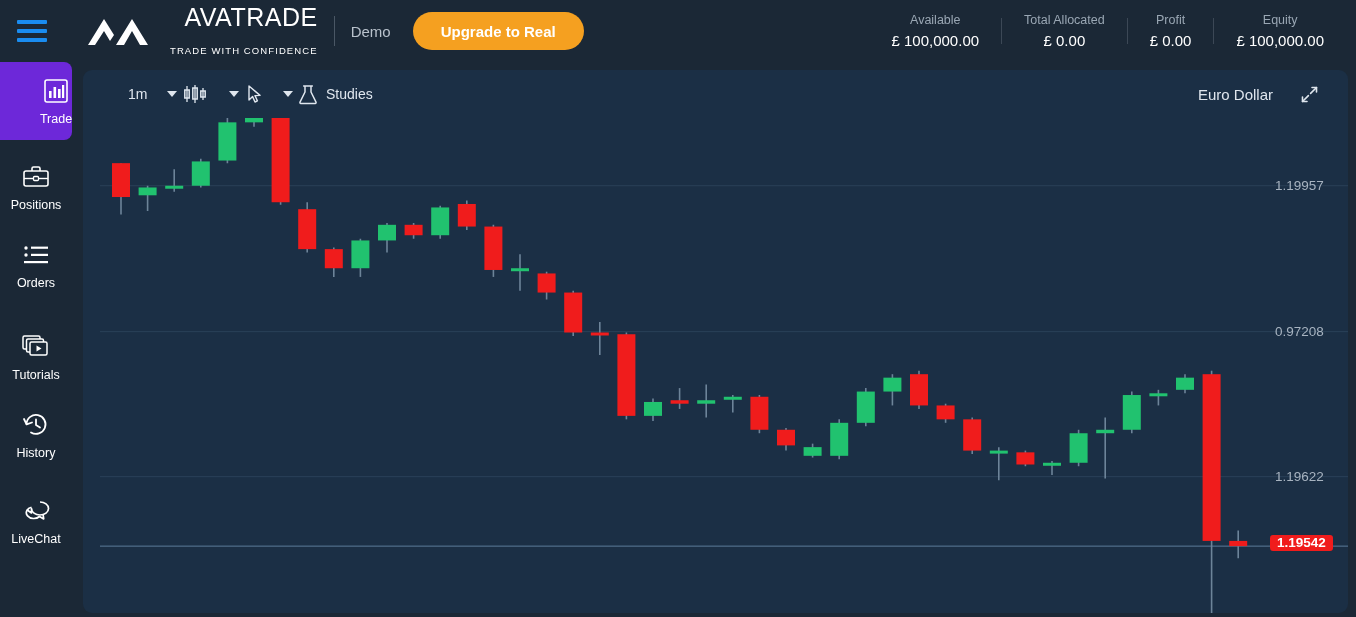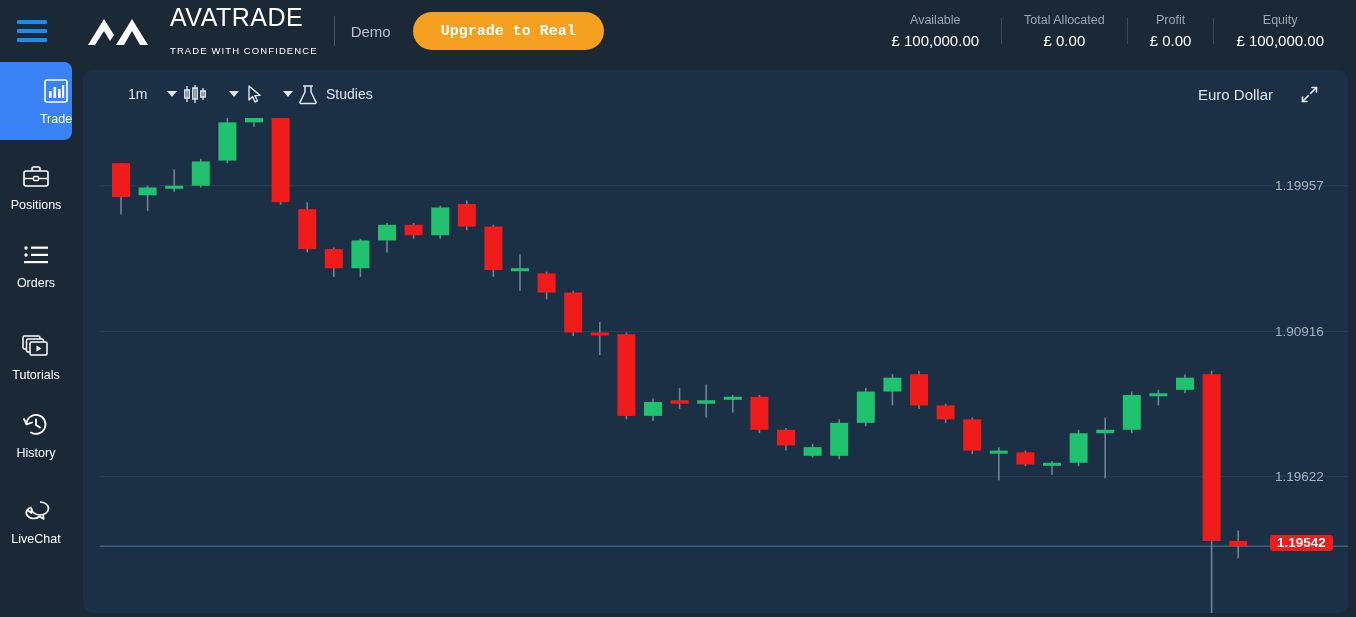--- a/index.html
+++ b/index.html
@@ -18,40 +18,40 @@
     background:#1b2836;
     display:flex; align-items:center;
   }
   .hamburger {
     width:30px; height:22px; margin-left:17px; margin-right:17px;
     display:flex; flex-direction:column; justify-content:space-between;
     cursor:pointer;
   }
   .hamburger span { display:block; height:4px; width:100%; background:#1a8cf0; border-radius:1px; }
 
-  .brand { display:flex; align-items:center; margin-left:22px; }
+  .brand { display:flex; align-items:center; margin-left:22px;text-align:right; }
   .brand-logo { width:78px; height:36px; }
   .brand-word { display:flex; flex-direction:column; margin-left:6px; }
   .brand-word .l1 {
     font-size:25px; letter-spacing:.5px; font-weight:400; color:#fff; line-height:25px;
   }
   .brand-word .l2 {
     font-size:9.5px; letter-spacing:1.1px; color:#fff; line-height:13px; margin-top:14px;
   }
   .brand-div {
     width:1px; height:30px; background:#4a5765; margin:0 16px;
   }
   .demo-label { font-size:15px; color:#b9c2cc; }
   .upgrade-btn {
     margin-left:22px;
     background:#f5a020; color:#ffffff;
     font-size:15px; font-weight:bold;
     border:none; border-radius:19px;
     height:38px; padding:0 28px; cursor:pointer;
-    font-family:Liberation Mono, monospace;
+    font-family:Liberation Sans, sans-serif;
   }
 
   #account-stats {
     position:absolute; right:10px; top:0; height:62px;
     display:flex; align-items:center;
   }
   .stat { text-align:center; padding:0 22px; }
   .stat-label { font-size:12.5px; color:#9aa7b4; line-height:16px; }
   .stat-value { font-size:15px; color:#ffffff; line-height:20px; margin-top:3px; }
   .stat-sep { width:1px; height:26px; background:#3c4856; }
@@ -59,21 +59,21 @@
   
   #sidebar {
     position:absolute; left:0; top:62px; width:72px; height:555px;
     background:#1b2836;
   }
   .nav-item {
     width:72px; height:78px;
     display:flex; flex-direction:column; align-items:center; justify-content:center;
     cursor:pointer; color:#ffffff;
   }
-  .nav-item.active { background:#3b82f6; border-radius:0 8px 8px 0;padding-left:40px; }
+  .nav-item.active { background:#6d28d9; border-radius:0 8px 8px 0;padding-left:40px; }
   .nav-icon { height:30px; display:flex; align-items:center; justify-content:center; }
   .nav-label { font-size:12.5px; margin-top:6px; line-height:14px; }
   #nav-positions { margin-top:8px; }
   #nav-tutorials { margin-top:14px; }
   #nav-livechat  { margin-top:8px; }
 
   
   #chart-panel {
     position:absolute; left:83px; top:70px; width:1265px; height:543px;
     background:#1b2f45; border-radius:9px; overflow:hidden;
@@ -390,19 +390,19 @@
           <rect x="1076" y="259.6578947368445" width="18" height="12.157894736844582" fill="#21c26f"></rect>
           <line x1="1111.6000000000001" x2="1111.6000000000001" y1="252.71052631578502" y2="499.34210526314774" stroke="#6d8499" stroke-width="1.6"></line>
           <rect x="1102.6000000000001" y="256.1842105263148" width="18" height="166.73684210525516" fill="#f01c1c"></rect>
           <line x1="1138.2" x2="1138.2" y1="412.5" y2="440.2894736842188" stroke="#6d8499" stroke-width="1.6"></line>
           <rect x="1129.2" y="422.92105263157" width="18" height="5.210526315804316" fill="#f01c1c"></rect>
         </svg>
     </div>
 
     <div id="price-axis">
         <div class="axis-label" style="top: 59.7368px;">1.19957</div>
-        <div class="axis-label" style="top: 205.632px;">1.90916</div>
+        <div class="axis-label" style="top: 205.632px;">0.97208</div>
         <div class="axis-label" style="top: 350.658px;">1.19622</div>
         <div id="price-tag" style="top: 417.132px; background: rgb(240, 28, 28);">1.19542</div>
       </div>
 
   </div>
 </div>
 
 </body></html>

